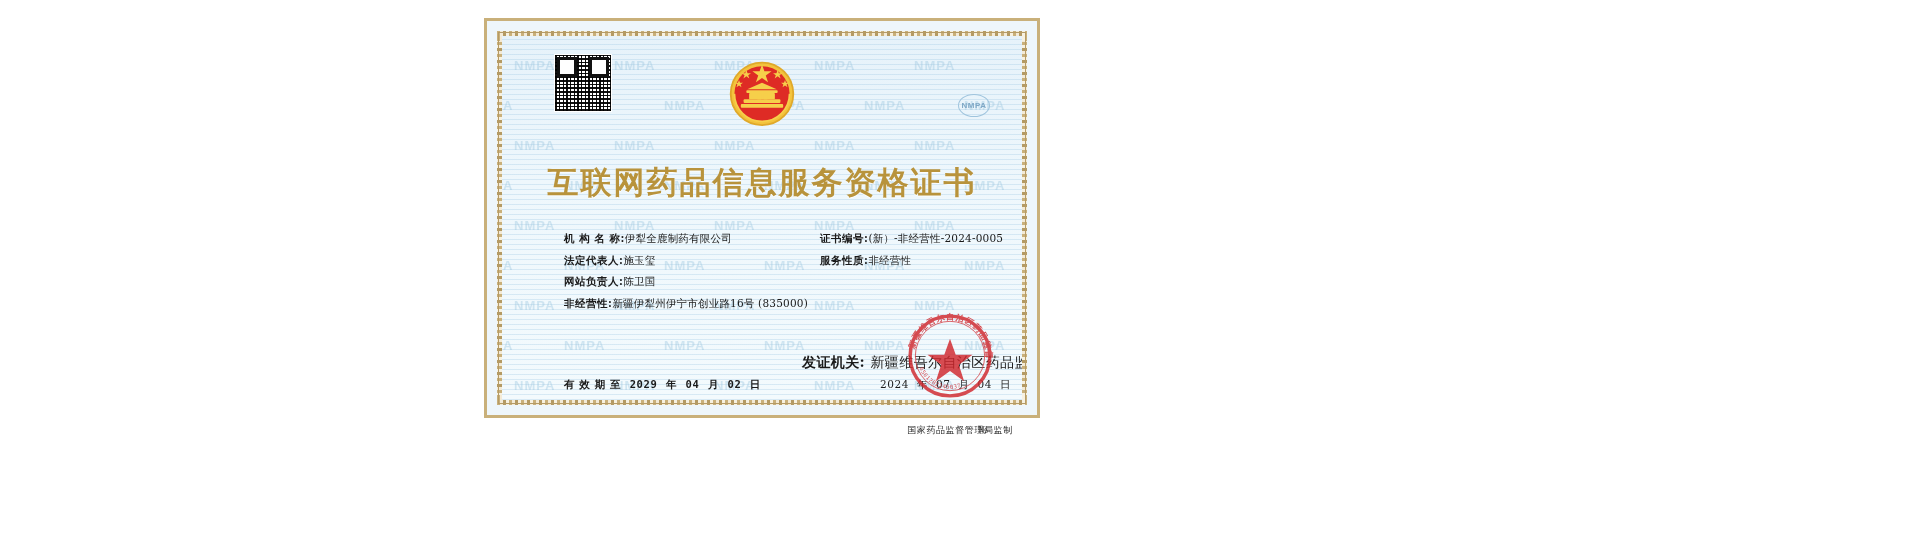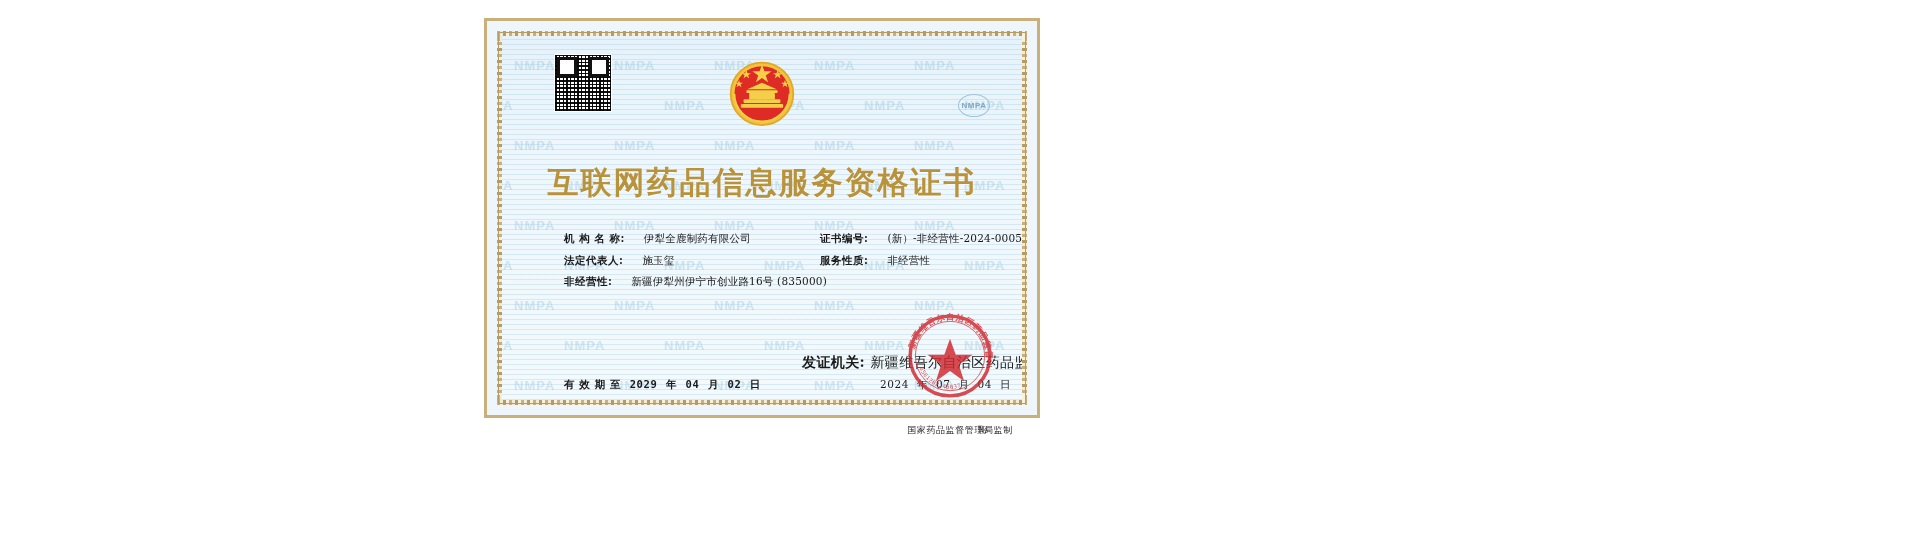--- a/index.html
+++ b/index.html
@@ -173,21 +173,20 @@
     font-size: 10.5px;
     line-height: 13px;
   }
   .row .lbl {
     white-space: nowrap;
     font-weight: bold;
     letter-spacing: 0.5px;
   }
   .row .val {
     letter-spacing: 0.2px;
-    margin-left: 19px;
   }
   .right-fields {
     position: absolute;
     left: 318px;
     top: 196px;
     width: 210px;
     font-family: "DejaVu Serif", serif;
     color: #1a1a1a;
   }
 
@@ -380,20 +379,24 @@
       <div class="title">互联网药品信息服务资格证书</div>
 
       <div class="fields">
         <div class="row">
           <span class="lbl">机 构 名 称:</span>
           <span class="val">伊犁全鹿制药有限公司</span>
         </div>
         <div class="row">
           <span class="lbl">法定代表人:</span>
           <span class="val">施玉玺</span>
+        </div>
+        <div class="row">
+          <span class="lbl">网站负责人:</span>
+          <span class="val">陈卫国</span>
         </div>
         <div class="row">
           <span class="lbl">非经营性:</span>
           <span class="val">新疆伊犁州伊宁市创业路16号 (835000)</span>
         </div>
       </div>
 
       <div class="right-fields">
         <div class="row">
           <span class="lbl">证书编号:</span>

